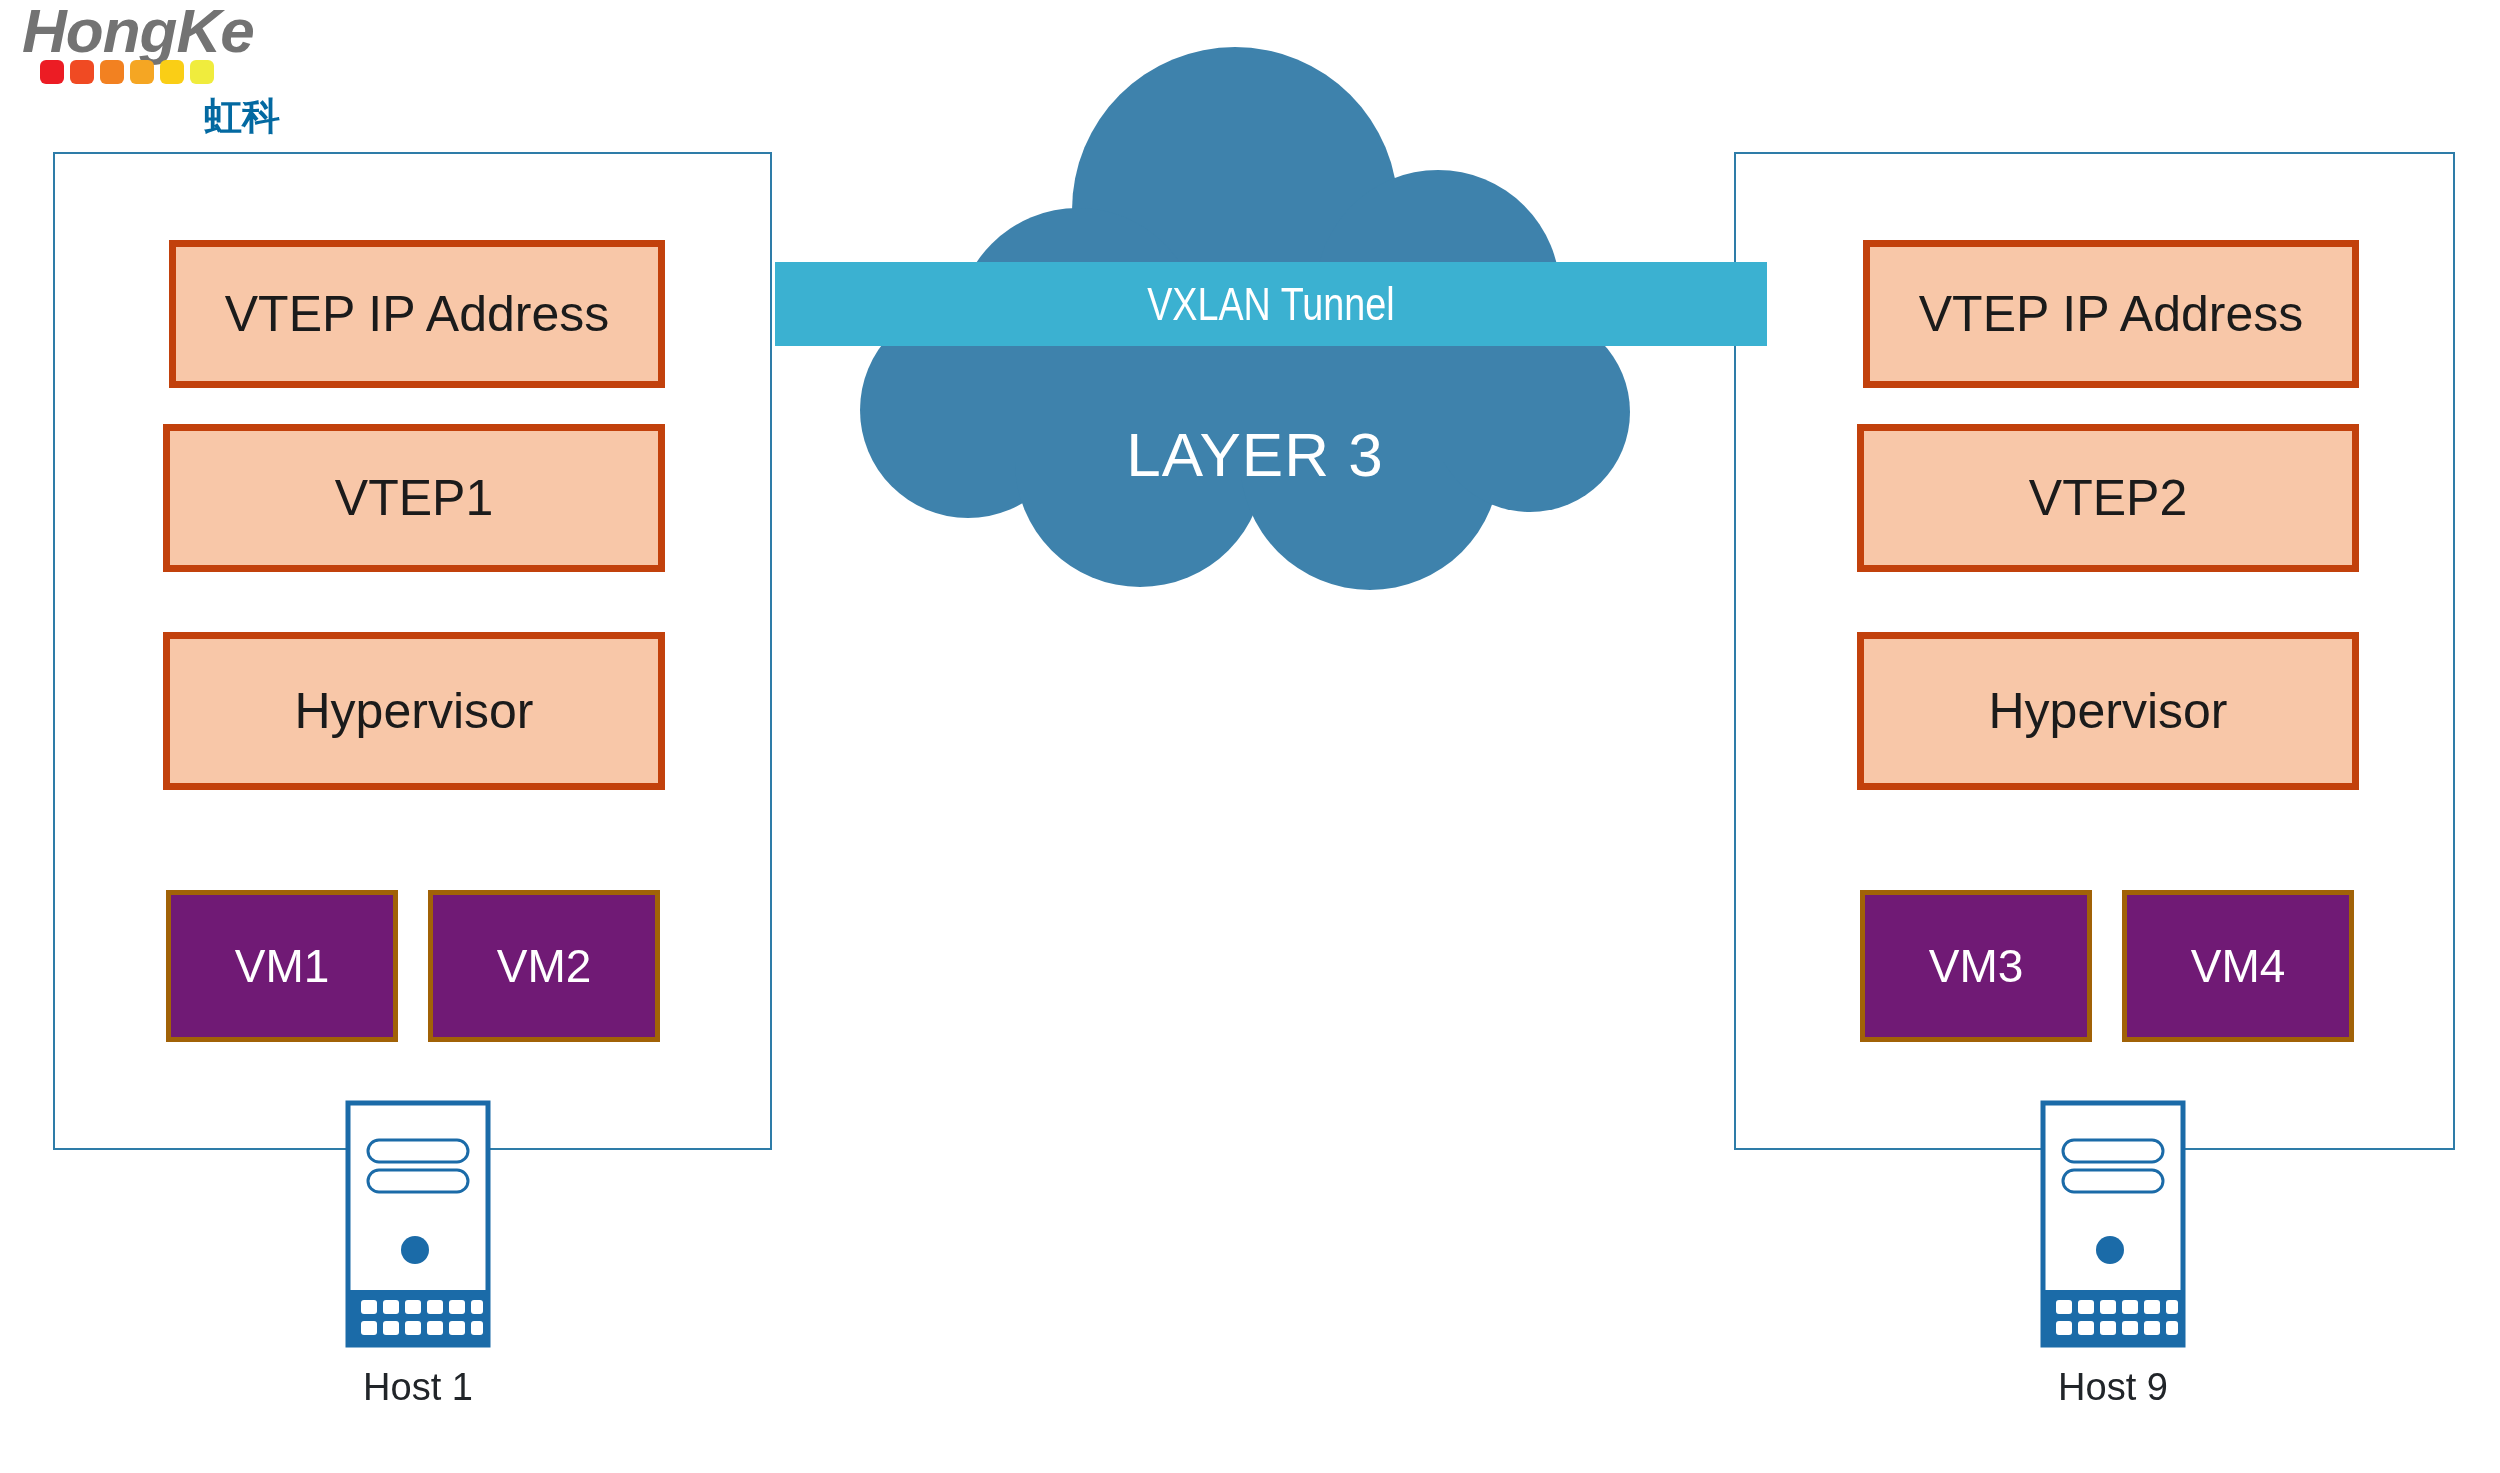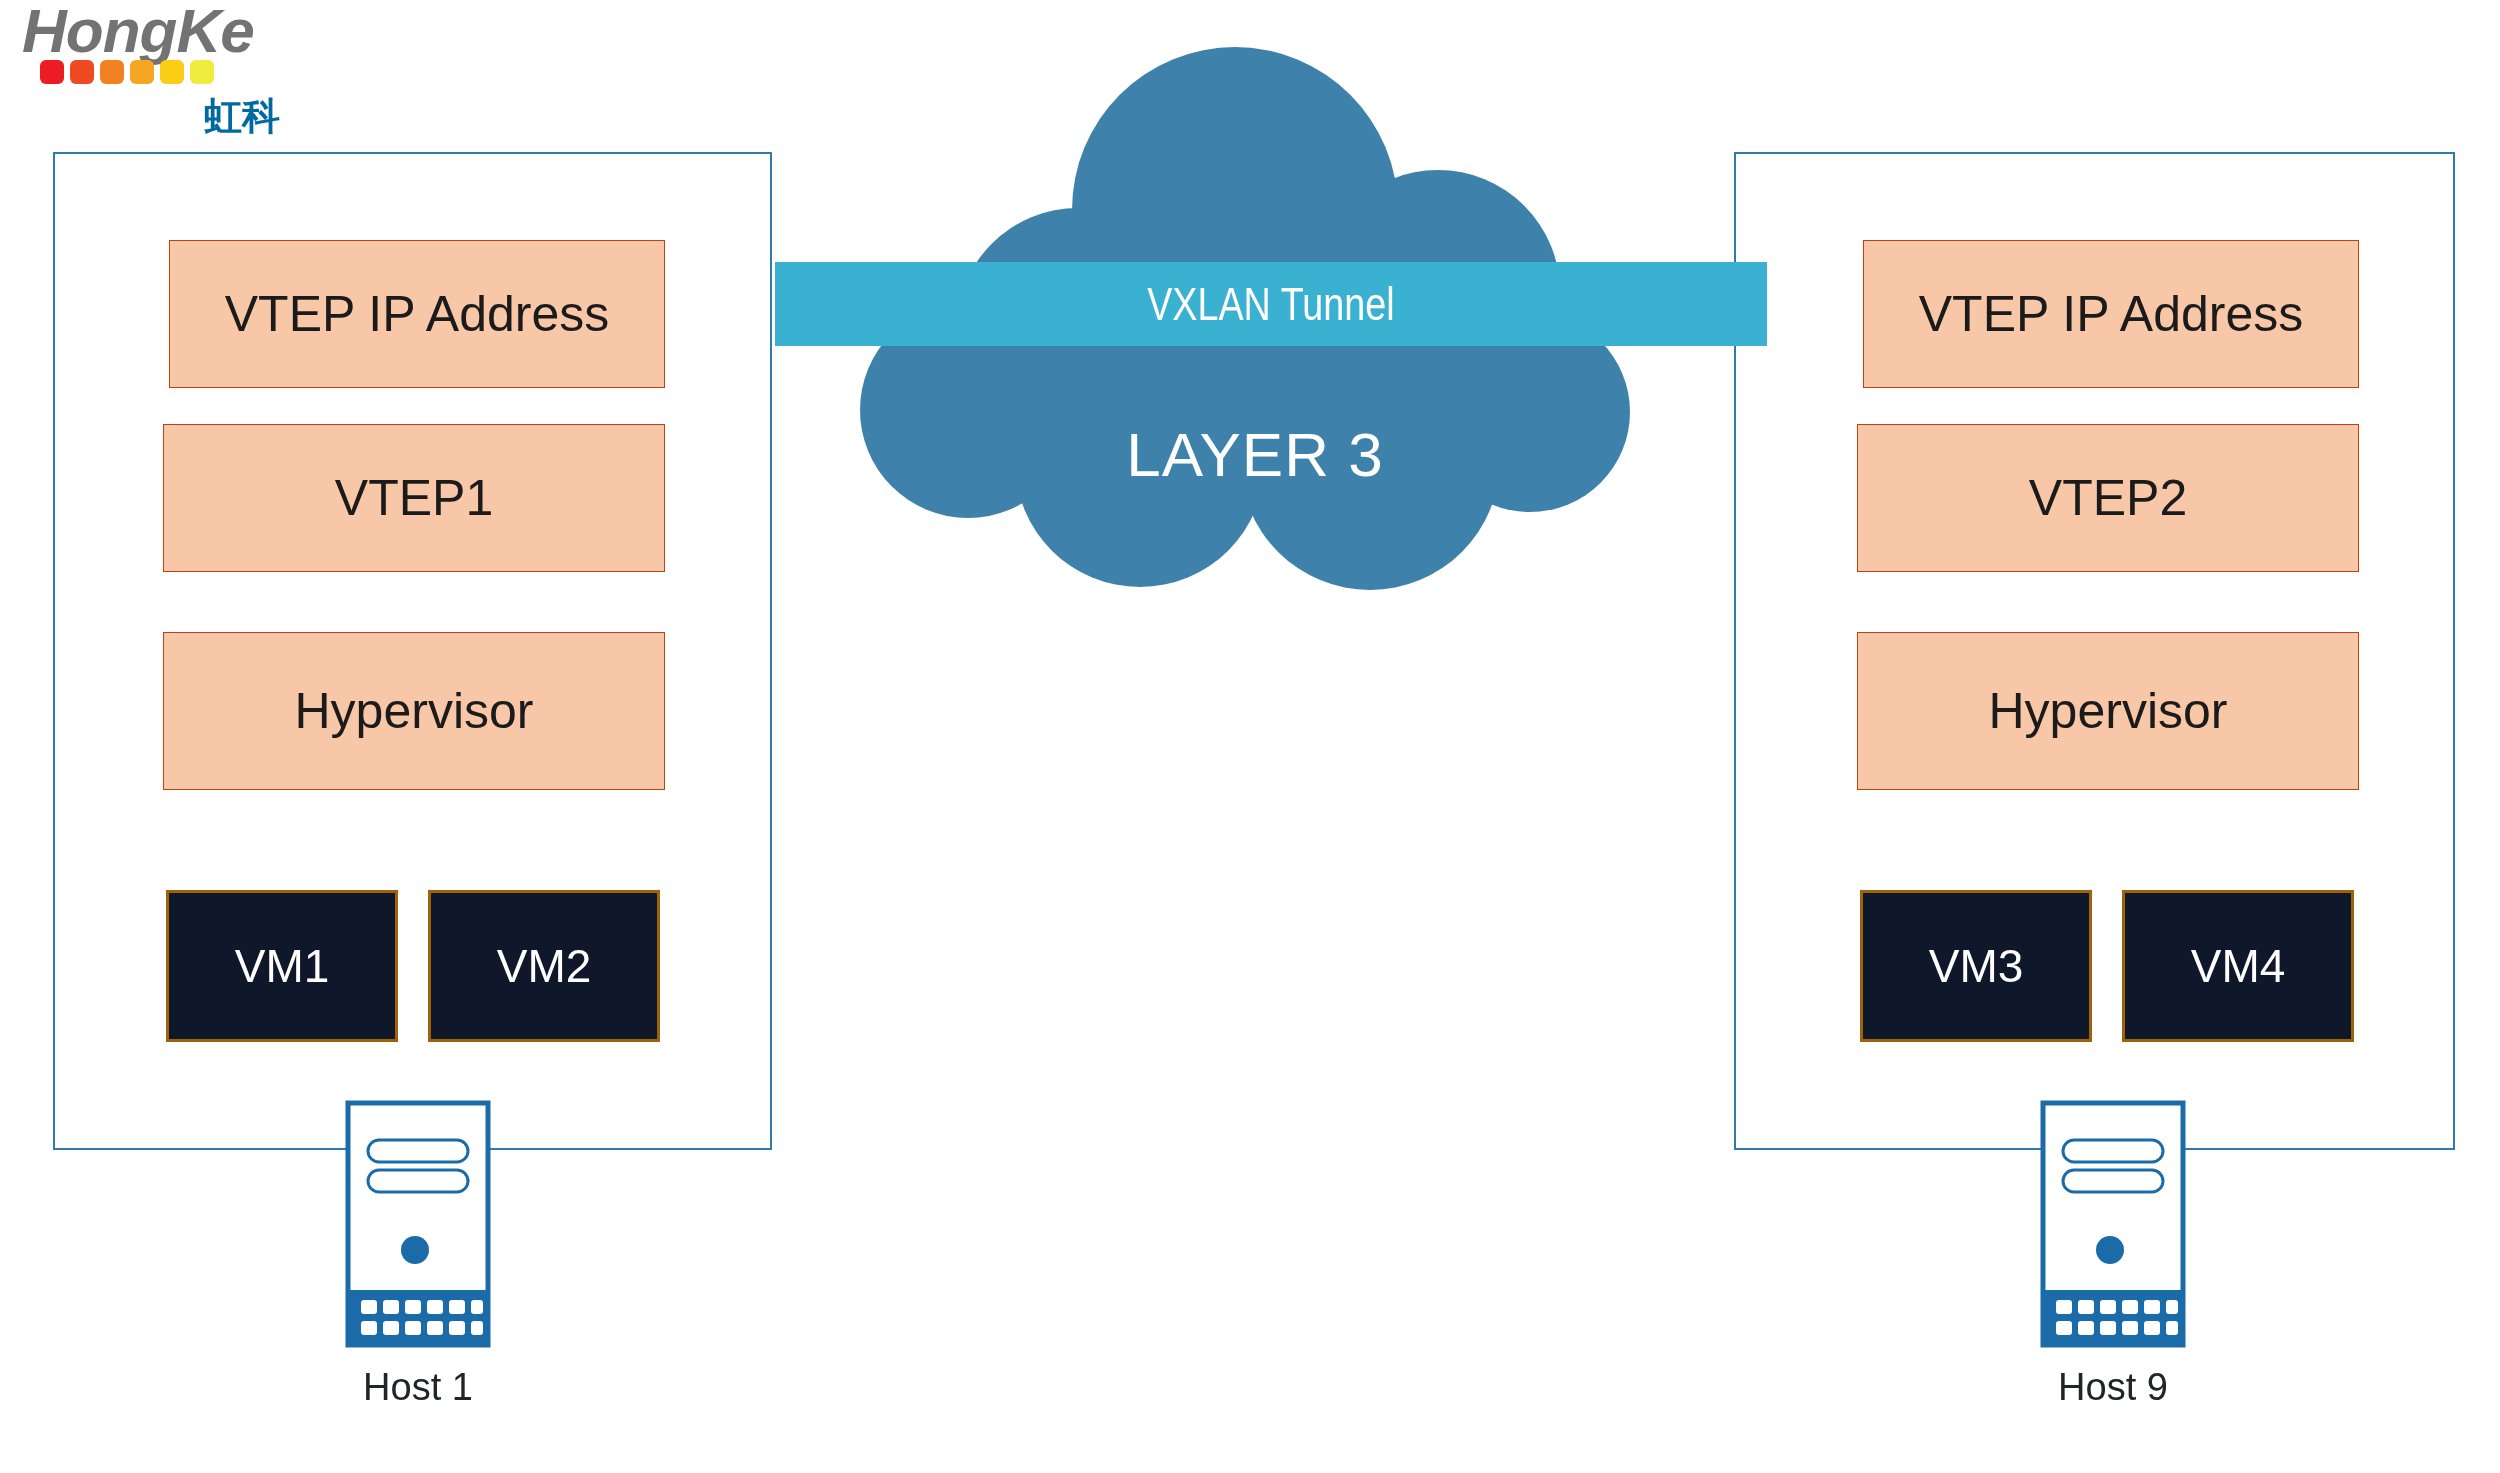--- a/index.html
+++ b/index.html
@@ -30,28 +30,28 @@
   
   .host-box{
     position:absolute;border:2px solid #2E7CA8;background:transparent;
     box-sizing:border-box;
   }
   #host1-box{left:53px;top:152px;width:719px;height:998px;}
   #host2-box{left:1734px;top:152px;width:721px;height:998px;}
 
   
   .pbox{
-    position:absolute;background:#F8C7A8;border:1px solid #c2410c;
+    position:absolute;background:#F8C7A8;border:7px solid #c2410c;
     box-sizing:border-box;display:flex;align-items:center;justify-content:center;
     color:#1B1B1B;font-size:50px;line-height:1;
   }
 
   
   .vmbox{
-    position:absolute;background:#0f172a;border:3px solid #a16207;
+    position:absolute;background:#701a75;border:5px solid #a16207;
     box-sizing:border-box;display:flex;align-items:center;justify-content:center;
     color:#ffffff;font-size:46px;line-height:1;
   }
 
   
   .cloud{position:absolute;left:840px;top:30px;width:830px;height:560px;}
   .cloud svg{display:block;width:100%;height:100%;}
   .cloud-label{
     position:absolute;left:0;top:394px;width:830px;text-align:center;
     color:#ffffff;font-size:62px;line-height:1;letter-spacing:1px;

